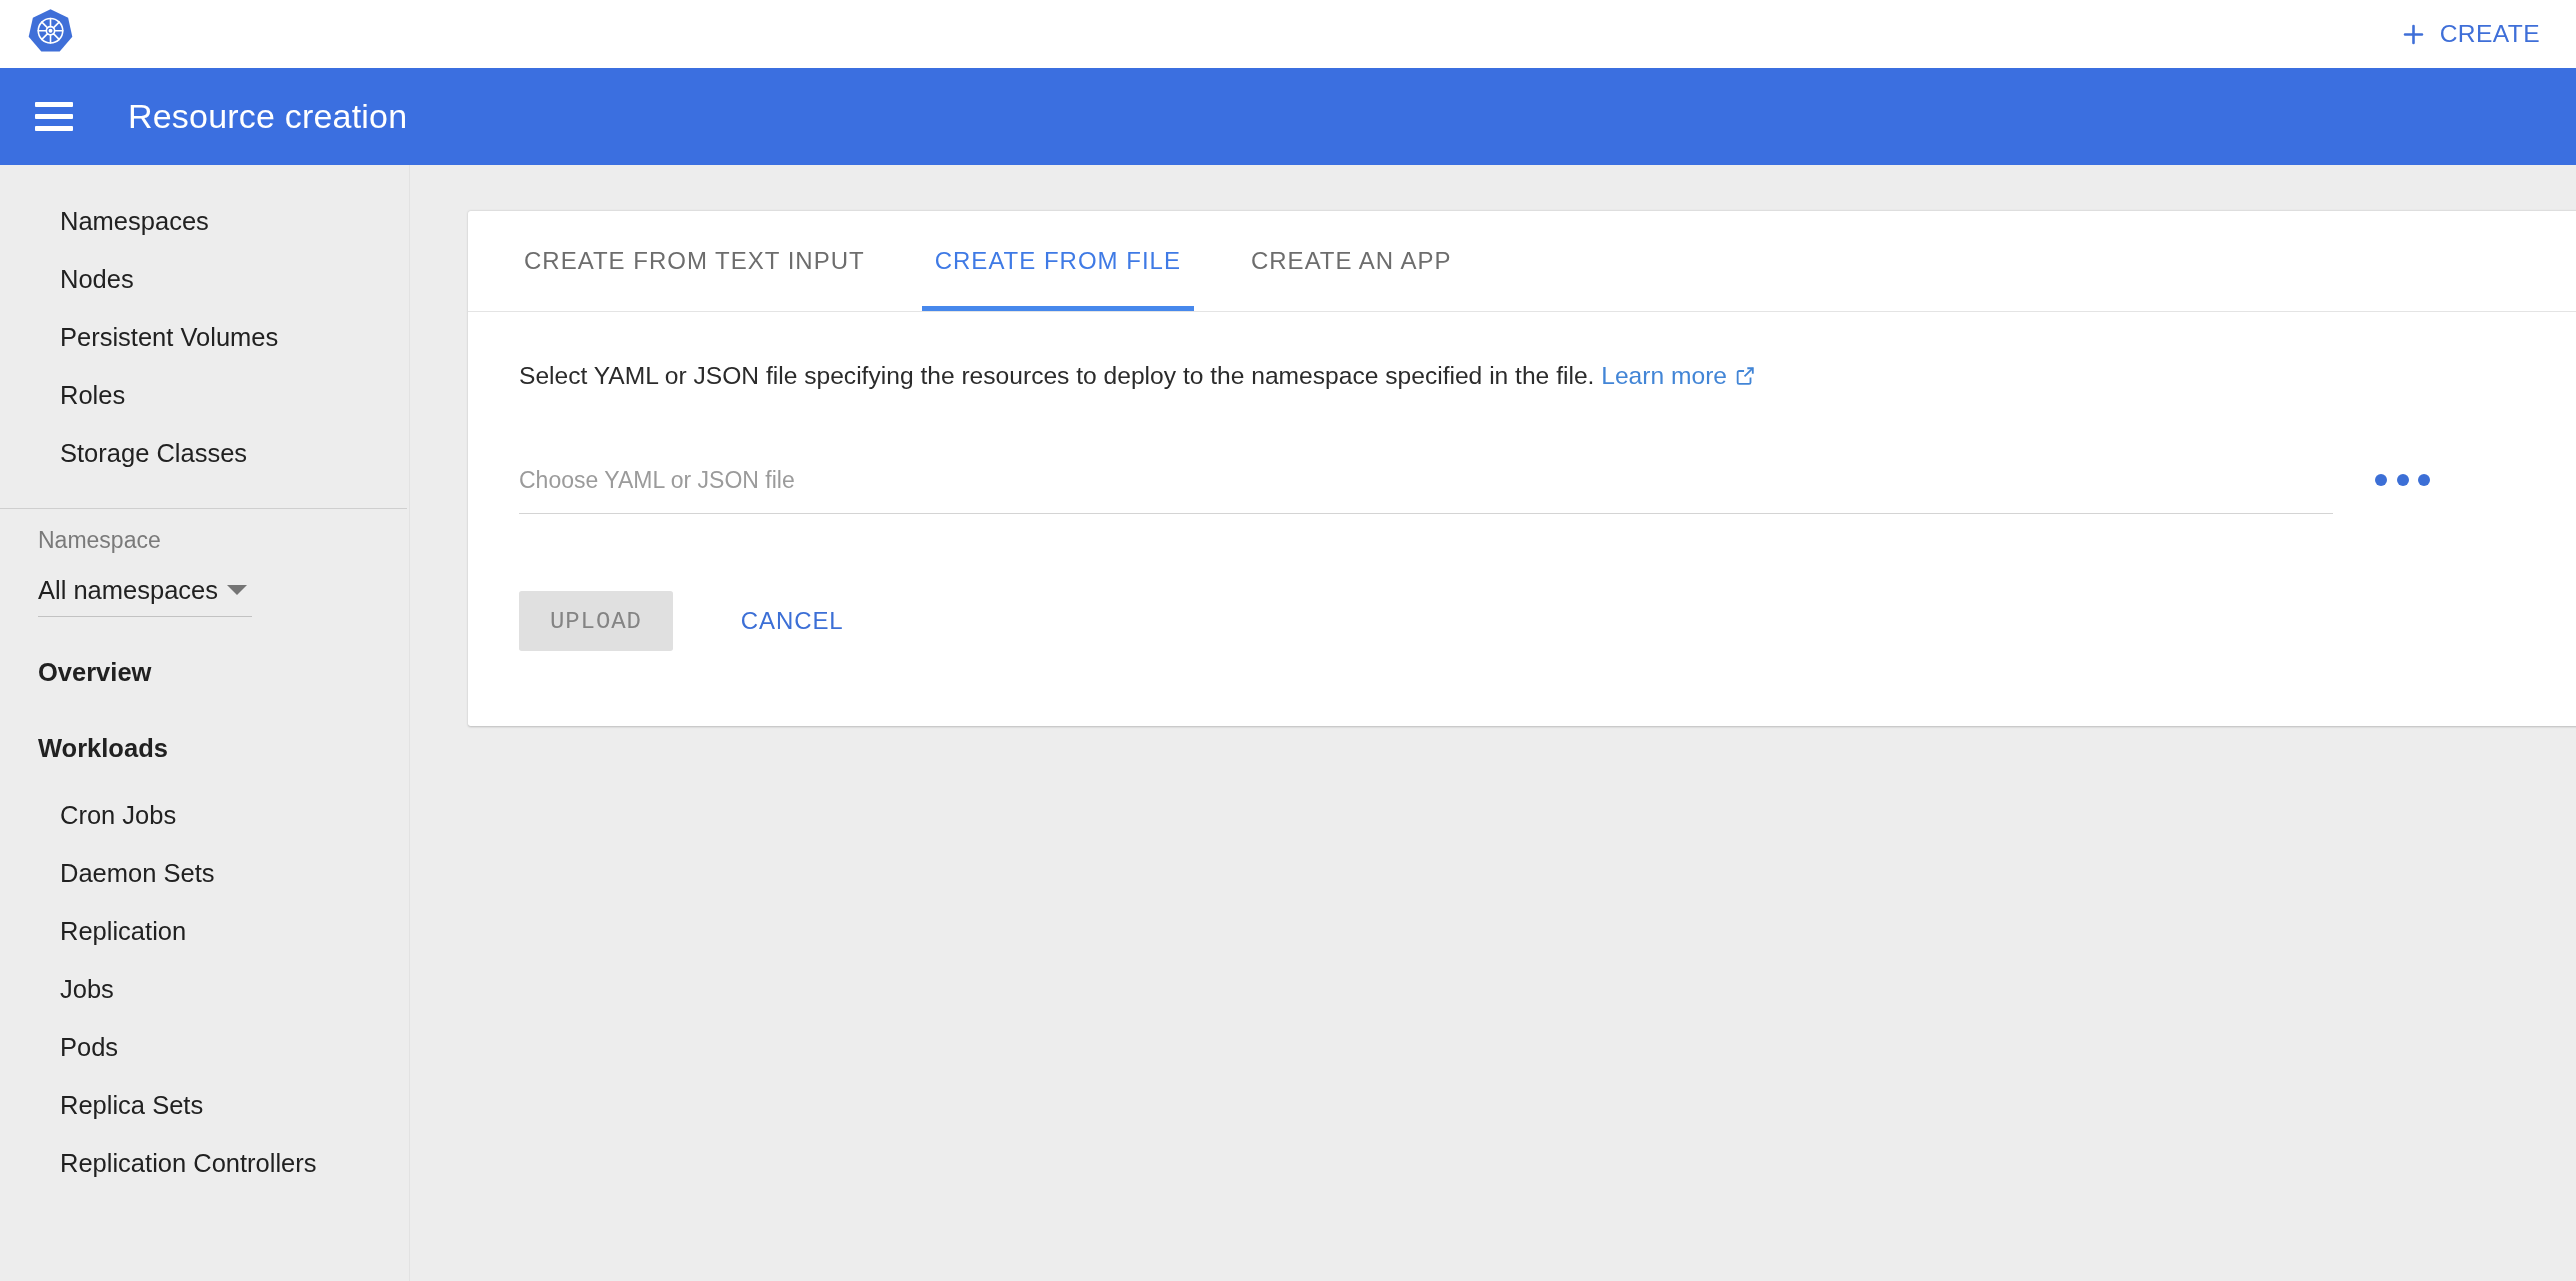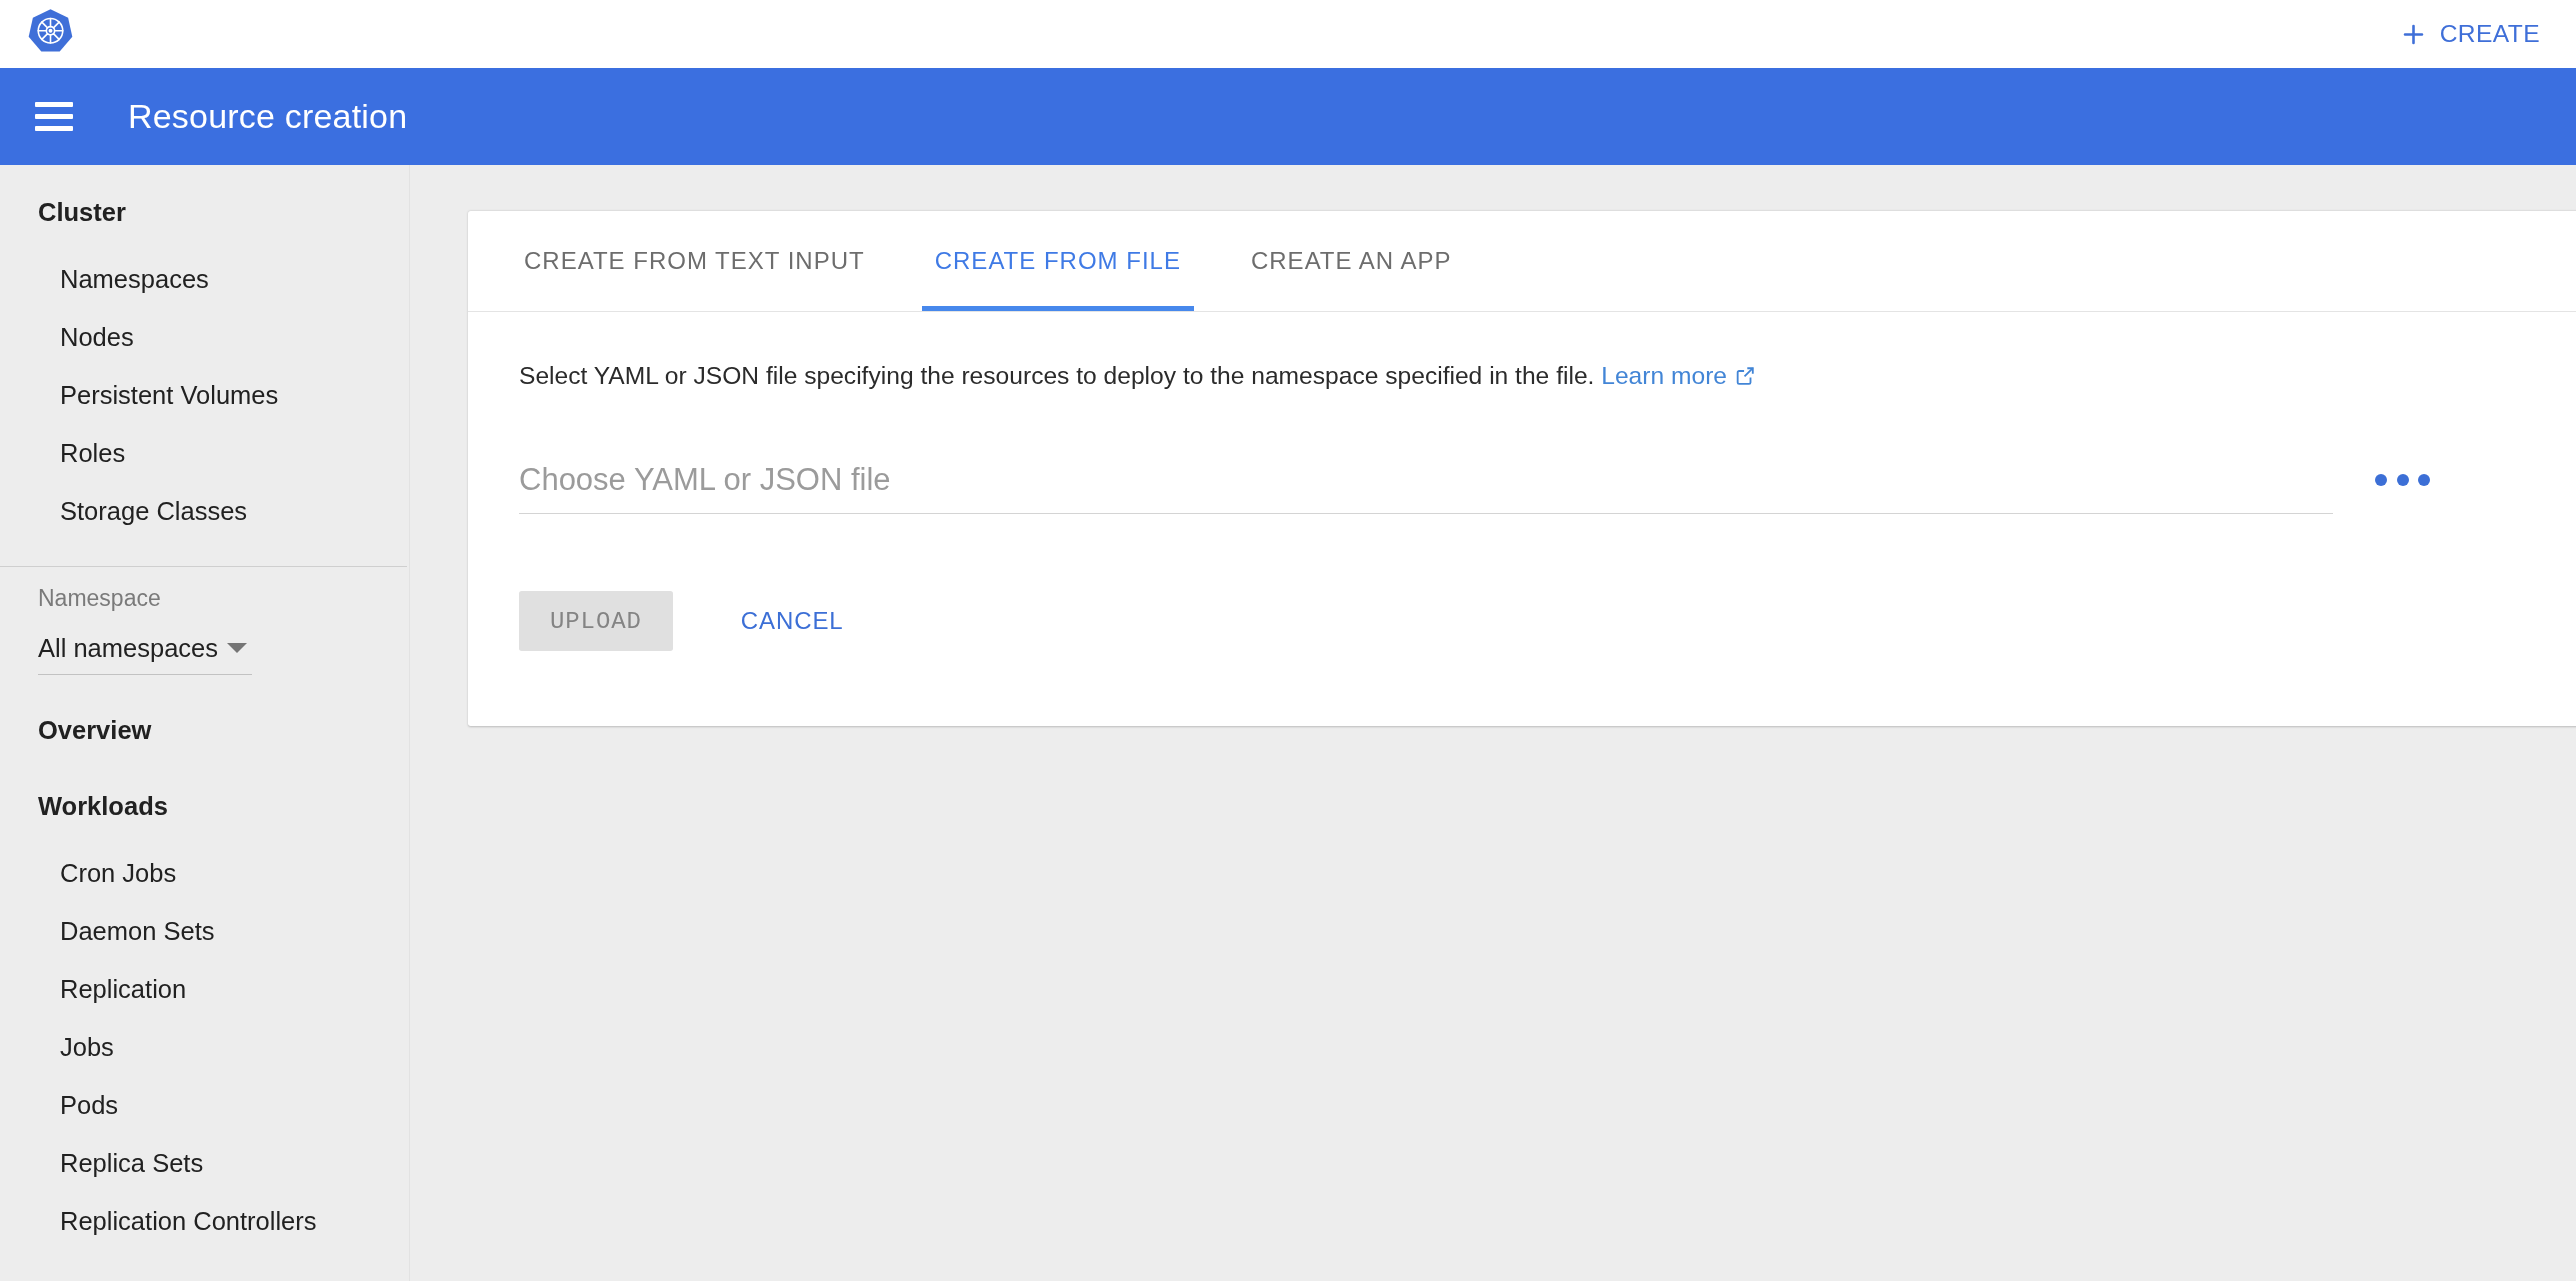--- a/index.html
+++ b/index.html
@@ -239,21 +239,21 @@
   .file-input-wrap {
     flex: 0 0 1814px;
     width: 1814px;
     border-bottom: 0.9px solid #d4d4d4;
     padding-bottom: 14.6px;
   }
   .file-input {
     border: none; outline: none; background: transparent;
     width: 100%;
     font-family: "Liberation Sans", sans-serif;
-    font-size: 31px;
+    font-size: 23px;
     color: #7f1d1d;
     height: 36px;
   }
   .file-input::placeholder { color: #9b9b9b; opacity: 1; }
   .dots-btn {
     margin-left: 24px;
     width: 91px; height: 51px;
     display: flex; align-items: center; justify-content: center;
     cursor: pointer;
     background: none; border: none;
@@ -341,21 +341,20 @@
     <span></span>
     <span></span>
     <span></span>
   </div>
   <div class="header-title">Resource creation</div>
 </div>
 
 <nav class="sidebar">
   <div class="sp-20"></div>
 
-  <div class="nav-section-title">Cluster</div>
 
   <div class="sp-10"></div>
 
   <div class="nav-item">Namespaces</div>
   <div class="nav-item">Nodes</div>
   <div class="nav-item">Persistent Volumes</div>
   <div class="nav-item">Roles</div>
   <div class="nav-item">Storage Classes</div>
 
   <div class="sp-28"></div>

